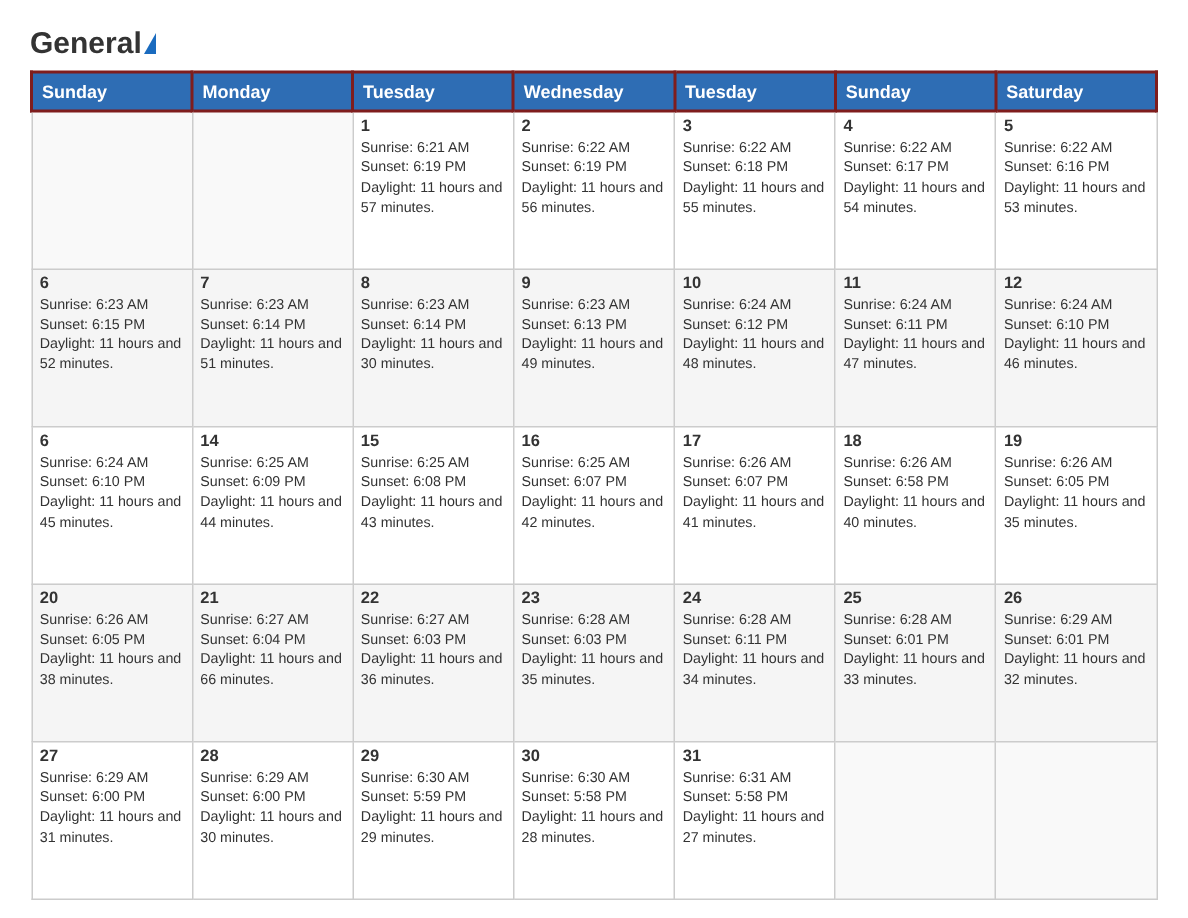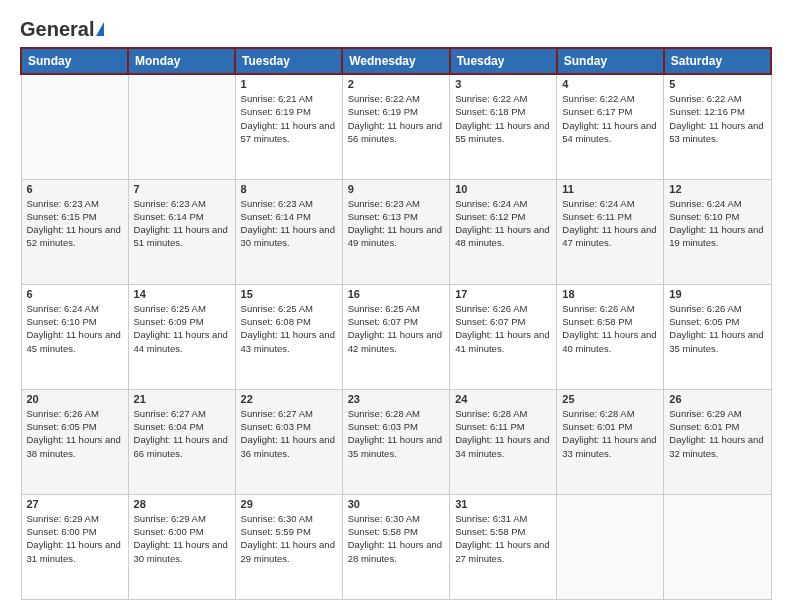--- a/index.html
+++ b/index.html
@@ -147,21 +147,21 @@
           <td>
             <span class="day-num">3</span>
             <div class="day-info"><span>Sunrise: 6:22 AM</span><br><span>Sunset: 6:18 PM</span><br><span>Daylight: 11 hours and 55 minutes.</span></div>
           </td>
           <td>
             <span class="day-num">4</span>
             <div class="day-info"><span>Sunrise: 6:22 AM</span><br><span>Sunset: 6:17 PM</span><br><span>Daylight: 11 hours and 54 minutes.</span></div>
           </td>
           <td>
             <span class="day-num">5</span>
-            <div class="day-info"><span>Sunrise: 6:22 AM</span><br><span>Sunset: 12:16 PM</span><br><span>Daylight: 11 hours and 53 minutes.</span></div>
+            <div class="day-info"><span>Sunrise: 6:22 AM</span><br><span>Sunset: 6:16 PM</span><br><span>Daylight: 11 hours and 53 minutes.</span></div>
           </td>
         </tr>
         <tr>
           <td>
             <span class="day-num">6</span>
             <div class="day-info"><span>Sunrise: 6:23 AM</span><br><span>Sunset: 6:15 PM</span><br><span>Daylight: 11 hours and 52 minutes.</span></div>
           </td>
           <td>
             <span class="day-num">7</span>
             <div class="day-info"><span>Sunrise: 6:23 AM</span><br><span>Sunset: 6:14 PM</span><br><span>Daylight: 11 hours and 51 minutes.</span></div>
@@ -177,21 +177,21 @@
           <td>
             <span class="day-num">10</span>
             <div class="day-info"><span>Sunrise: 6:24 AM</span><br><span>Sunset: 6:12 PM</span><br><span>Daylight: 11 hours and 48 minutes.</span></div>
           </td>
           <td>
             <span class="day-num">11</span>
             <div class="day-info"><span>Sunrise: 6:24 AM</span><br><span>Sunset: 6:11 PM</span><br><span>Daylight: 11 hours and 47 minutes.</span></div>
           </td>
           <td>
             <span class="day-num">12</span>
-            <div class="day-info"><span>Sunrise: 6:24 AM</span><br><span>Sunset: 6:10 PM</span><br><span>Daylight: 11 hours and 19 minutes.</span></div>
+            <div class="day-info"><span>Sunrise: 6:24 AM</span><br><span>Sunset: 6:10 PM</span><br><span>Daylight: 11 hours and 46 minutes.</span></div>
           </td>
         </tr>
         <tr>
           <td>
             <span class="day-num">6</span>
             <div class="day-info"><span>Sunrise: 6:24 AM</span><br><span>Sunset: 6:10 PM</span><br><span>Daylight: 11 hours and 45 minutes.</span></div>
           </td>
           <td>
             <span class="day-num">14</span>
             <div class="day-info"><span>Sunrise: 6:25 AM</span><br><span>Sunset: 6:09 PM</span><br><span>Daylight: 11 hours and 44 minutes.</span></div>

